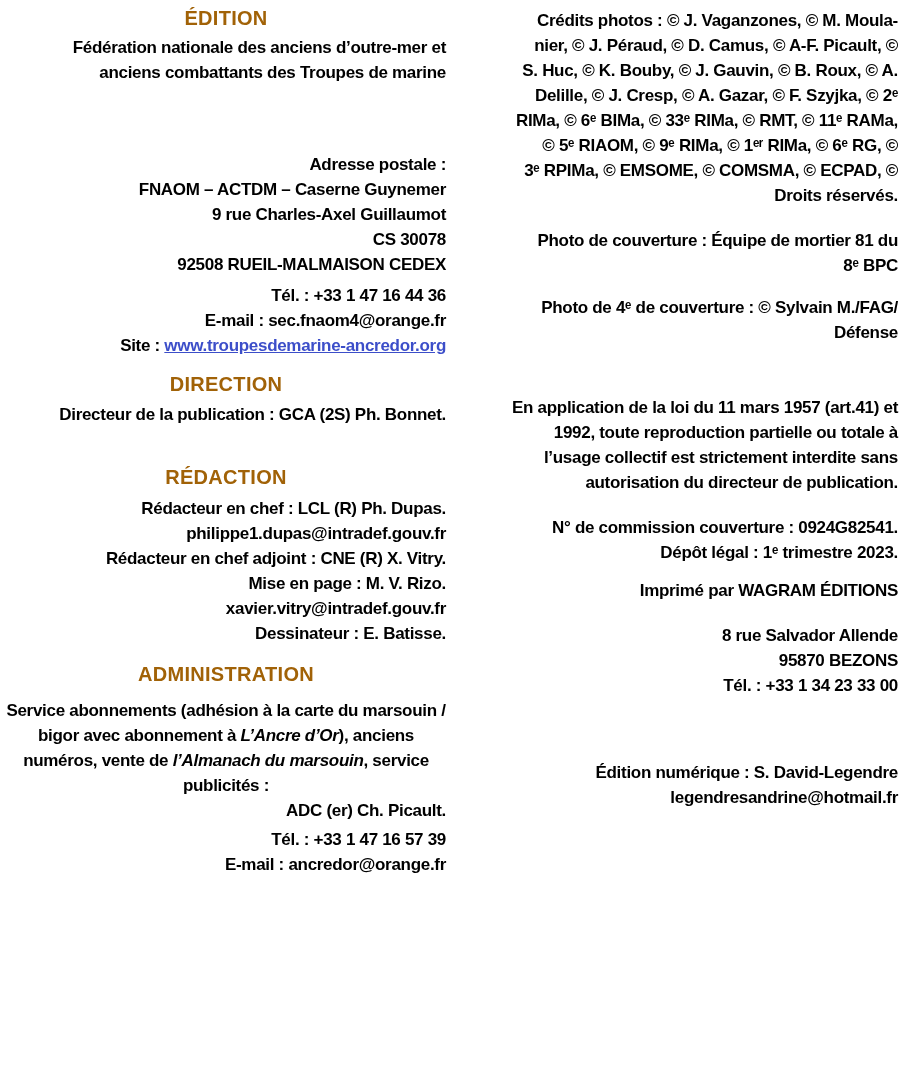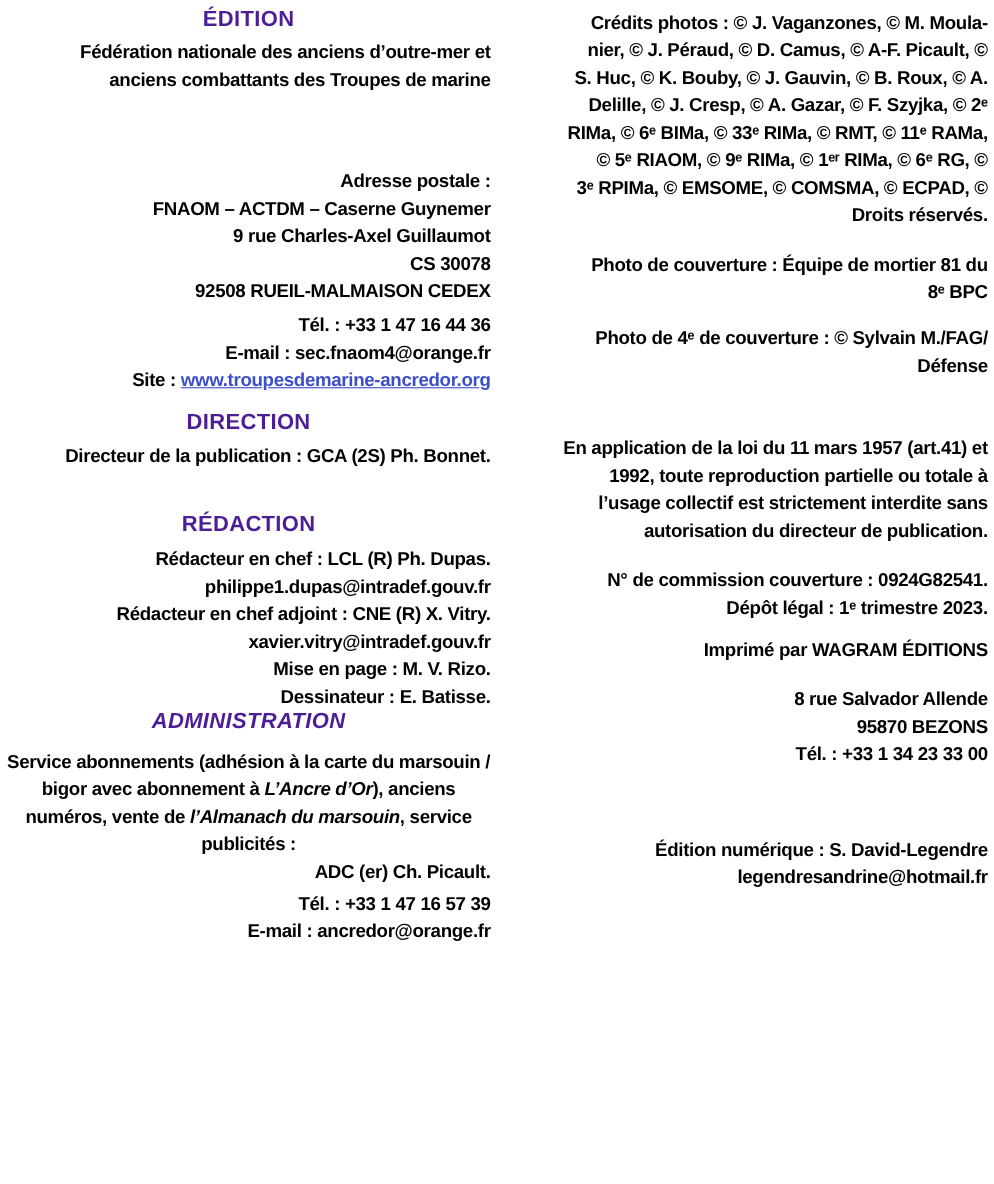--- a/index.html
+++ b/index.html
@@ -19,21 +19,21 @@
   .col{
     width:452px;
     box-sizing:border-box;
     padding:0 6px;
     text-align:center;
   }
   .heading{
     font-size:20px;
     line-height:20px;
     font-weight:700;
-    color:#4c1d95;
+    color:#a16207;
     letter-spacing:.3px;
   }
   .line{
     font-size:17px;
     line-height:25px;
     font-weight:700;
     letter-spacing:-.3px;
     white-space:nowrap;
     text-align:right;
   }
@@ -50,21 +50,21 @@
     text-decoration:underline;
     cursor:pointer;
   }
   
   .h-edition{margin-bottom:7px;}
   .blk-org{margin-bottom:67px;}
   .blk-postal{margin-bottom:6px;}
   .blk-contact1{margin-bottom:0;}
   .h-direction{margin-top:16px;margin-bottom:8px;}
   .h-redaction{margin-top:40px;margin-bottom:9px;}
-  .h-administration{margin-top:0;margin-bottom:14px;font-style:italic;}
+  .h-administration{margin-top:18px;margin-bottom:14px;}
   .blk-admin-phone{margin-top:4px;}
   
   .blk-credits{margin-bottom:20px;}
   .blk-cover{margin-bottom:17px;}
   .blk-backcover{margin-bottom:50px;}
   .blk-legal{margin-bottom:20px;}
   .blk-commission{margin-bottom:13px;}
   .blk-printer{margin-bottom:20px;}
   .blk-address{margin-bottom:62px;}
 </style>
@@ -97,22 +97,22 @@
     </div>
 
     <div class="heading h-direction">DIRECTION</div>
     <div class="line">Directeur de la publication : GCA (2S) Ph. Bonnet.</div>
 
     <div class="heading h-redaction">RÉDACTION</div>
     <div>
       <div class="line">Rédacteur en chef : LCL (R) Ph. Dupas.</div>
       <div class="line">philippe1.dupas@intradef.gouv.fr</div>
       <div class="line">Rédacteur en chef adjoint : CNE (R) X. Vitry.</div>
+      <div class="line">Mise en page : M. V. Rizo.</div>
       <div class="line">xavier.vitry@intradef.gouv.fr</div>
-      <div class="line">Mise en page : M. V. Rizo.</div>
       <div class="line">Dessinateur : E. Batisse.</div>
     </div>
 
     <div class="heading h-administration">ADMINISTRATION</div>
     <div>
       <p class="para"><span>Service abonnements (adhésion à la carte du marsouin / bigor avec abonnement à </span><span class="it">L’Ancre d’Or</span><span>), anciens numéros, vente de </span><span class="it">l’Almanach du marsouin</span><span>, service publicités :</span></p>
       <div class="line">ADC (er) Ch. Picault.</div>
     </div>
 
     <div class="blk-admin-phone">

